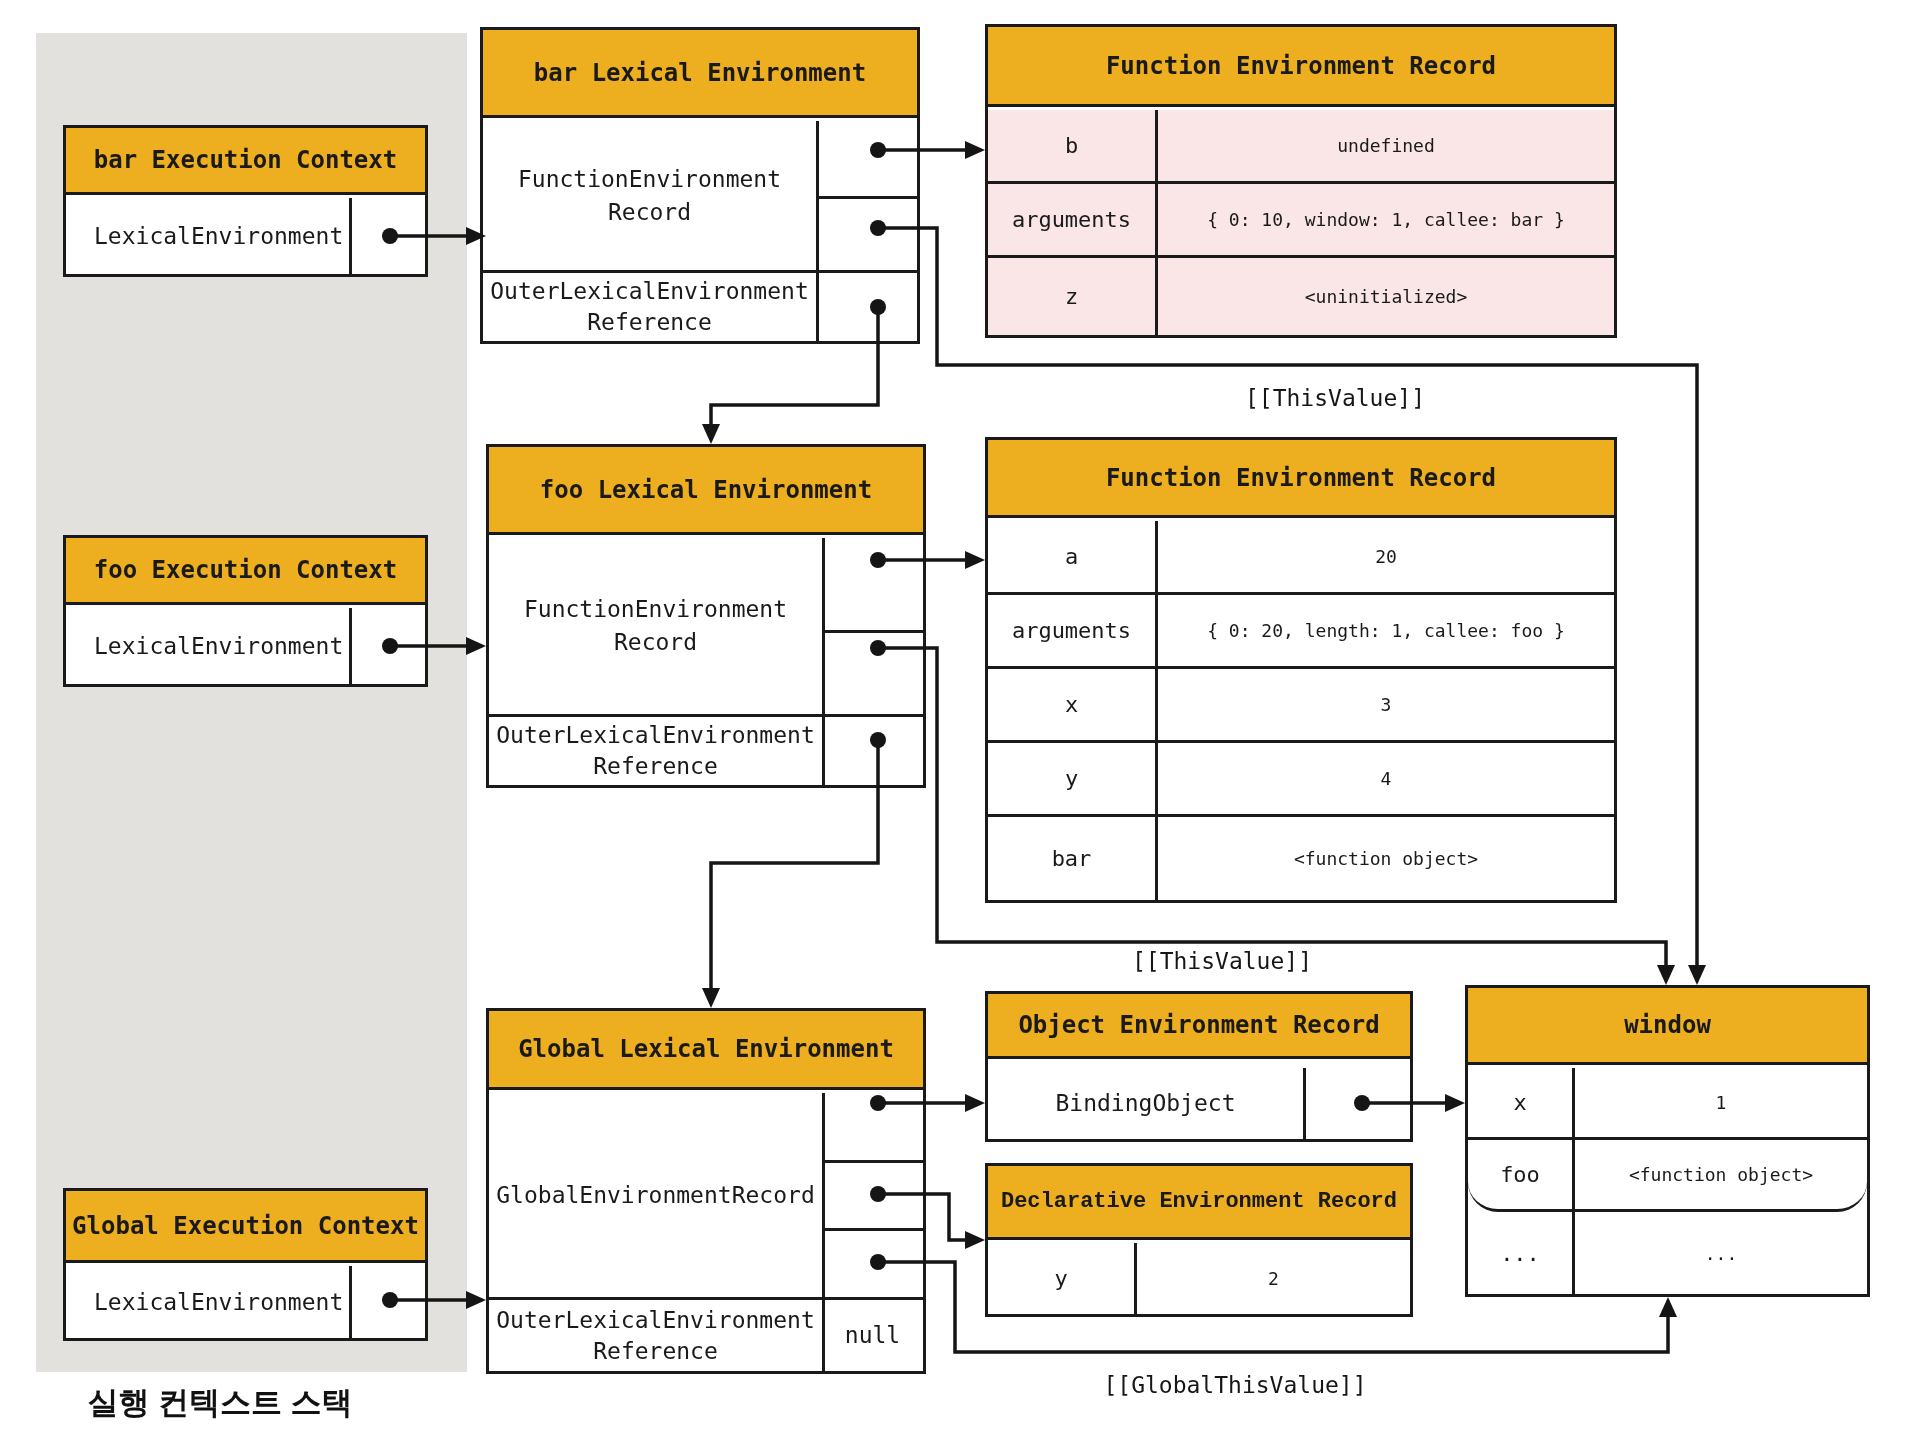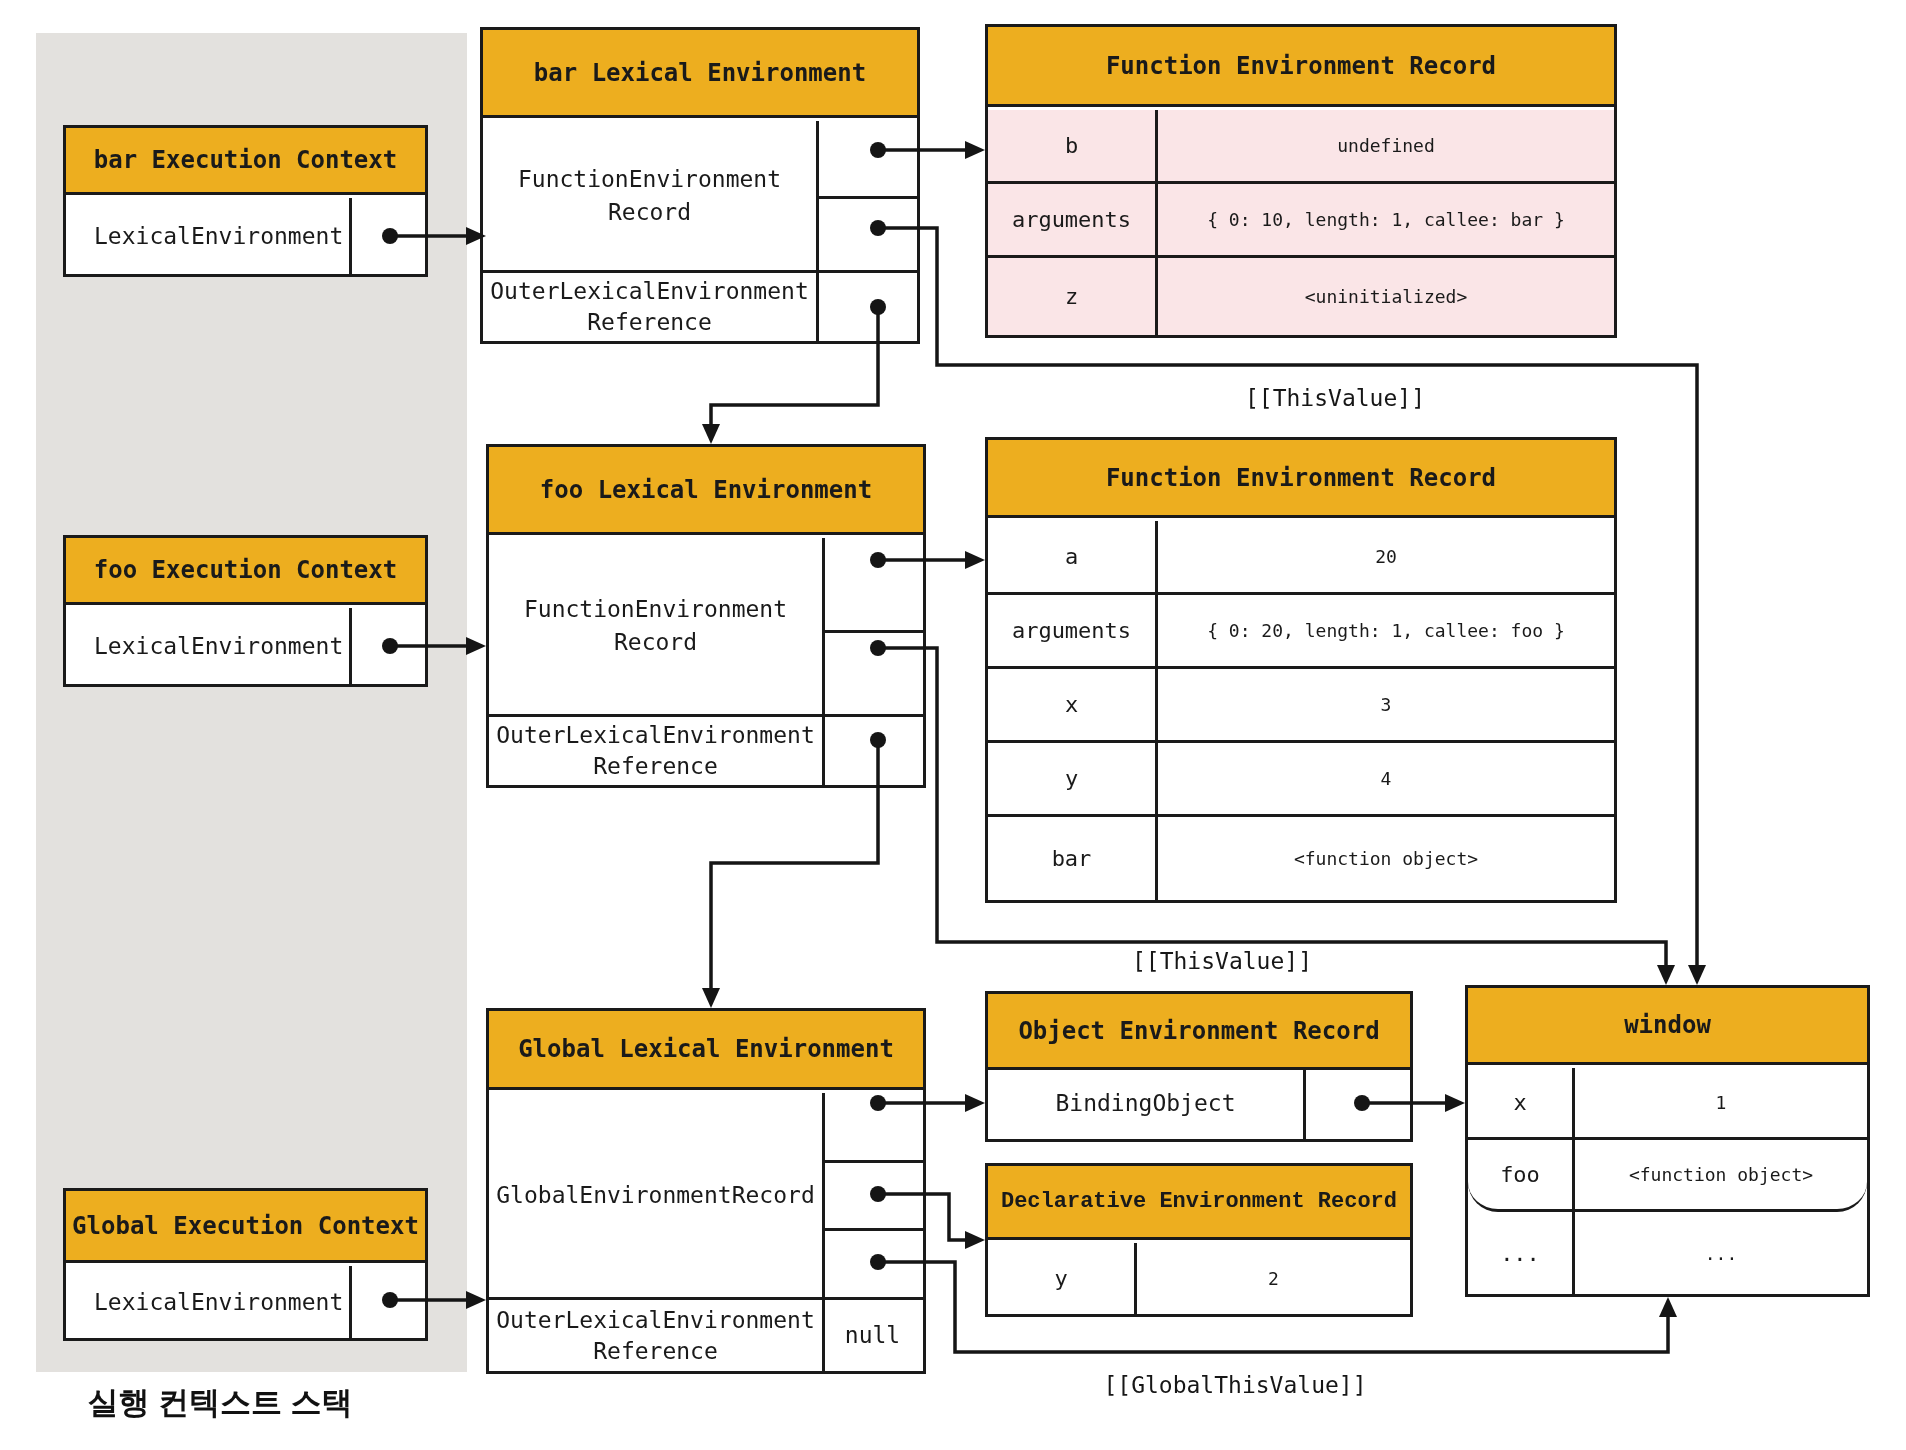--- a/index.html
+++ b/index.html
@@ -110,21 +110,21 @@
     </div>
 
     <div class="box pink" style="left:985px;top:24px;width:632px;height:314px;">
       <div class="hdr" style="height:80px;">Function Environment Record</div>
       <div class="trow" style="top:83px;height:74px;">
         <div class="tkey" style="width:170px;">b</div>
         <div class="tval">undefined</div>
       </div>
       <div class="trow" style="top:157px;height:74px;">
         <div class="tkey" style="width:170px;">arguments</div>
-        <div class="tval">{ 0: 10, length: 1, callee: bar }</div>
+        <div class="tval">{ 0: 10, window: 1, callee: bar }</div>
       </div>
       <div class="trow last" style="top:231px;height:77px;">
         <div class="tkey" style="width:170px;">z</div>
         <div class="tval">&lt;uninitialized&gt;</div>
       </div>
     </div>
 
     <div class="box" style="left:985px;top:437px;width:632px;height:466px;">
       <div class="hdr" style="height:78px;">Function Environment Record</div>
       <div class="trow" style="top:81px;height:74px;">
@@ -143,21 +143,21 @@
         <div class="tkey" style="width:170px;">y</div>
         <div class="tval">4</div>
       </div>
       <div class="trow last" style="top:377px;height:83px;">
         <div class="tkey" style="width:170px;">bar</div>
         <div class="tval">&lt;function object&gt;</div>
       </div>
     </div>
 
     <div class="box" style="left:985px;top:991px;width:428px;height:151px;">
-      <div class="hdr" style="height:76px;">Object Environment Record</div>
+      <div class="hdr" style="height:65px;">Object Environment Record</div>
       <div class="cell" style="left:0;top:74px;width:315px;height:71px;">BindingObject</div>
       <div class="vline" style="left:315px;top:74px;bottom:0;"></div>
     </div>
 
     <div class="box" style="left:985px;top:1163px;width:428px;height:154px;">
       <div class="hdr fs22" style="height:74px;">Declarative Environment Record</div>
       <div class="trow last" style="top:77px;height:71px;">
         <div class="tkey" style="width:149px;">y</div>
         <div class="tval">2</div>
       </div>

